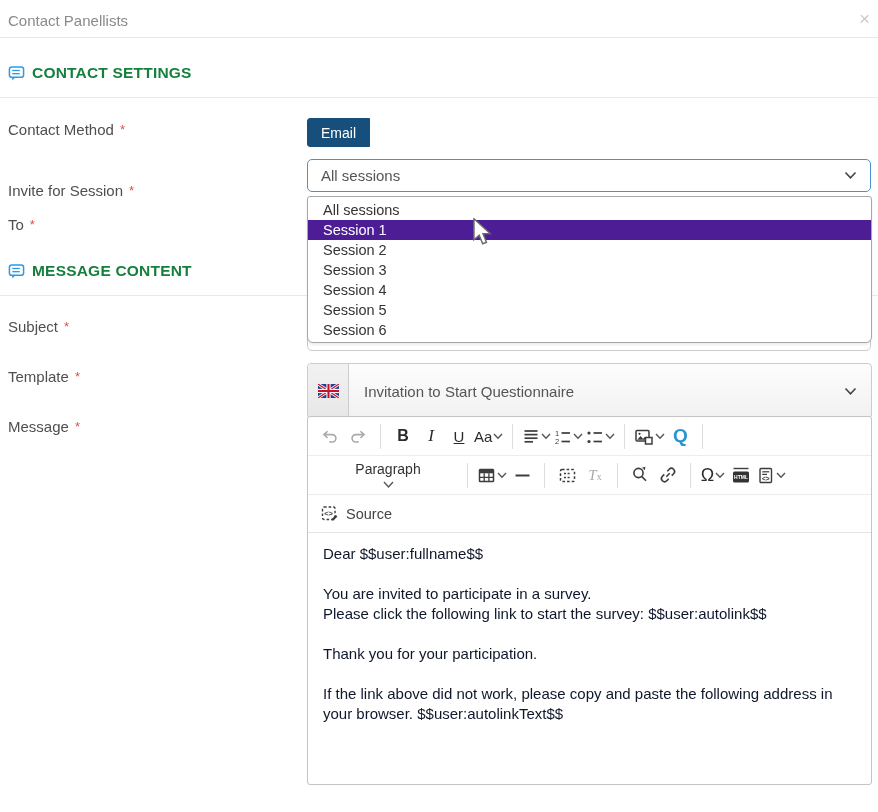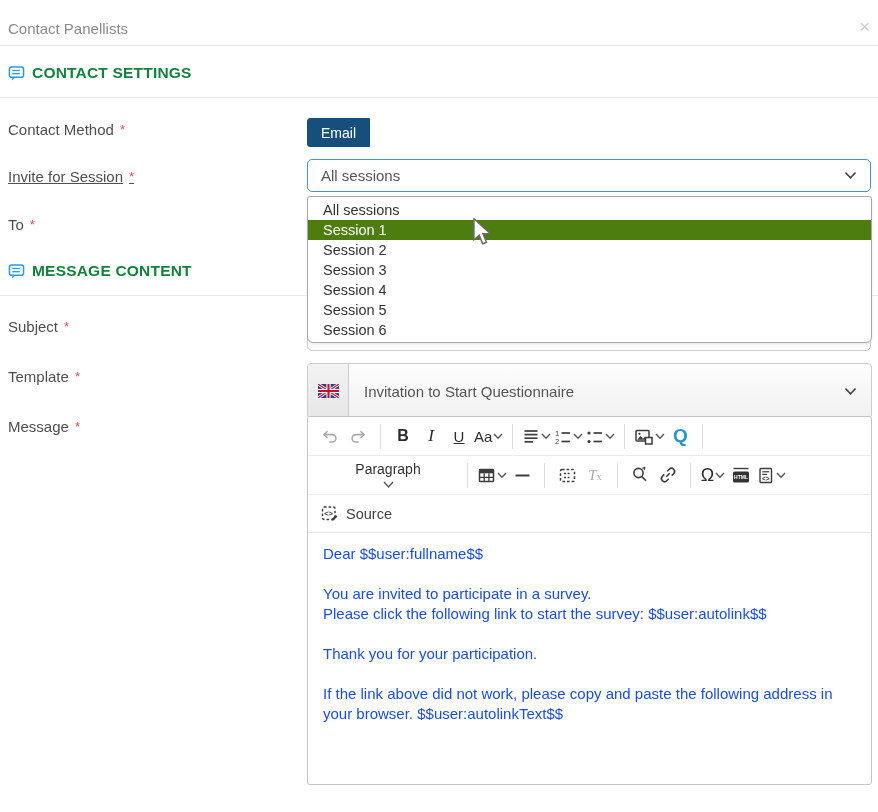--- a/index.html
+++ b/index.html
@@ -1,19 +1,19 @@
 <!DOCTYPE html>
 <html><head>
 <meta charset="utf-8">
 <style>
   html,body{margin:0;padding:0;background:#fff;}
   .page{position:relative;width:878px;height:812px;background:#fff;overflow:hidden;
         font-family:"Liberation Sans","DejaVu Sans",sans-serif;}
   
-  .modal-header{position:absolute;top:12px;left:0;right:0;height:33px;border-bottom:1px solid #e6e6e6;}
+  .modal-header{position:absolute;top:4px;left:0;right:0;height:33px;border-bottom:1px solid #e6e6e6;}
   .modal-title{position:absolute;left:8px;top:8px;font-size:15px;color:#8a8a8a;}
   .modal-close{position:absolute;right:8px;top:2px;font-size:19px;color:#cccccc;cursor:pointer;line-height:1.4;}
   
   .section-header{position:absolute;left:8px;display:flex;align-items:center;gap:7px;
                   color:#15803d;font-weight:bold;font-size:15.5px;letter-spacing:.2px;}
   .divider{position:absolute;left:0;right:0;height:1px;background:#eaeaea;}
   
   .field-label{position:absolute;left:8px;font-size:15px;color:#4f4f4f;}
   .req{color:#e04f4f;font-size:13px;margin-left:6px;vertical-align:1px;}
   
@@ -27,21 +27,21 @@
               border:1px solid #4a90d9;border-radius:5px;background:#fff;display:flex;align-items:center;
               justify-content:space-between;padding:0 13px;font-size:15px;color:#555;cursor:pointer;}
   
   .subject-input{position:absolute;left:307px;top:309px;width:564px;height:42px;box-sizing:border-box;
                  border:1px solid #ccc;border-radius:5px;background:#fff;z-index:1;}
   
   .dropdown{position:absolute;left:307px;top:196px;width:565px;height:147px;box-sizing:border-box;
             background:#fff;border:1px solid #a8a8a8;border-radius:3px 3px 6px 6px;z-index:5;
             padding-top:3px;overflow:hidden;box-shadow:0 2px 3px rgba(0,0,0,0.08);}
   .dd-option{height:20px;line-height:20px;padding-left:15px;font-size:14.5px;color:#333;cursor:pointer;}
-  .dd-option.highlighted{background:#4d7c0f;color:#fff;}
+  .dd-option.highlighted{background:#4c1d95;color:#fff;}
   
   .cursor{position:absolute;left:471px;top:218px;z-index:9;}
   
   .template-group{position:absolute;left:307px;top:363px;width:565px;height:56px;box-sizing:border-box;
                   display:flex;border:1px solid #ccc;border-radius:4px;overflow:hidden;
                   background:linear-gradient(#fdfdfd,#f1f1f1);}
   .flag-addon{width:40px;flex:0 0 40px;border-right:1px solid #ccc;background:linear-gradient(#f2f2f2,#e7e7e7);
               display:flex;align-items:center;justify-content:center;}
   .template-select{flex:1;display:flex;align-items:center;justify-content:space-between;
                    padding:0 14px 0 15px;font-size:15px;color:#555;cursor:pointer;}
@@ -59,21 +59,21 @@
   .u-glyph{font-size:15px;color:#2b2b2b;text-decoration:underline;}
   .aa-glyph{color:#2b2b2b;font-size:15px;}
   .omega-glyph{font-size:18px;color:#2b2b2b;}
   .tx-glyph{font-family:"Liberation Serif","DejaVu Serif",serif;font-style:italic;color:#a9a9a9;font-size:15px;}
   .tx-glyph .sub{font-size:10px;font-style:normal;}
   .q-logo{font-weight:bold;font-size:19px;color:#2894d1;padding:0 2px;}
   .para-dd{width:128px;height:28px;display:flex;align-items:center;justify-content:space-between;
            padding:0 6px 0 7px;font-size:14px;color:#333;cursor:pointer;flex-direction:column;}
   .source-row{height:37px;display:flex;align-items:center;gap:7px;padding:0 12px;
               border-bottom:1px solid #e4e4e4;flex:0 0 auto;color:#444;font-size:14.5px;cursor:pointer;}
-  .editor-content{flex:1;padding:11px 15px;font-size:15px;color:#1d4ed8;overflow:hidden;cursor:text;}
+  .editor-content{flex:1;padding:11px 15px;font-size:15px;color:#0f172a;overflow:hidden;cursor:text;}
   .editor-content p{margin:0 0 20px;line-height:20px;white-space:pre-line;}
   svg{display:block;}
 </style>
 </head>
 <body>
 
 <div class="page">
 
   <div class="modal-header">
     <div class="modal-title">Contact Panellists</div>
@@ -94,21 +94,21 @@
   <div class="divider" style="top:97px;"></div>
 
   <div class="field-label" style="top:121px;">
     <span>Contact Method</span><span class="req">*</span>
   </div>
   <div class="btn-group">
     <div class="cm-btn active">Email</div>
     <div class="cm-btn inactive">EQ App</div>
   </div>
 
-  <div class="field-label" style="top:168px;text-decoration:underline;">
+  <div class="field-label" style="top:182px;">
     <span>Invite for Session</span><span class="req">*</span>
   </div>
   <div class="select-box">
     <span>All sessions</span>
     <span class="chev">
       <svg width="13" height="9" viewBox="0 0 13 9">
           <polyline points="1.5,1.5 6.5,6.8 11.5,1.5" fill="none" stroke="#444" stroke-width="1.6"></polyline>
         </svg>
     </span>
   </div>

